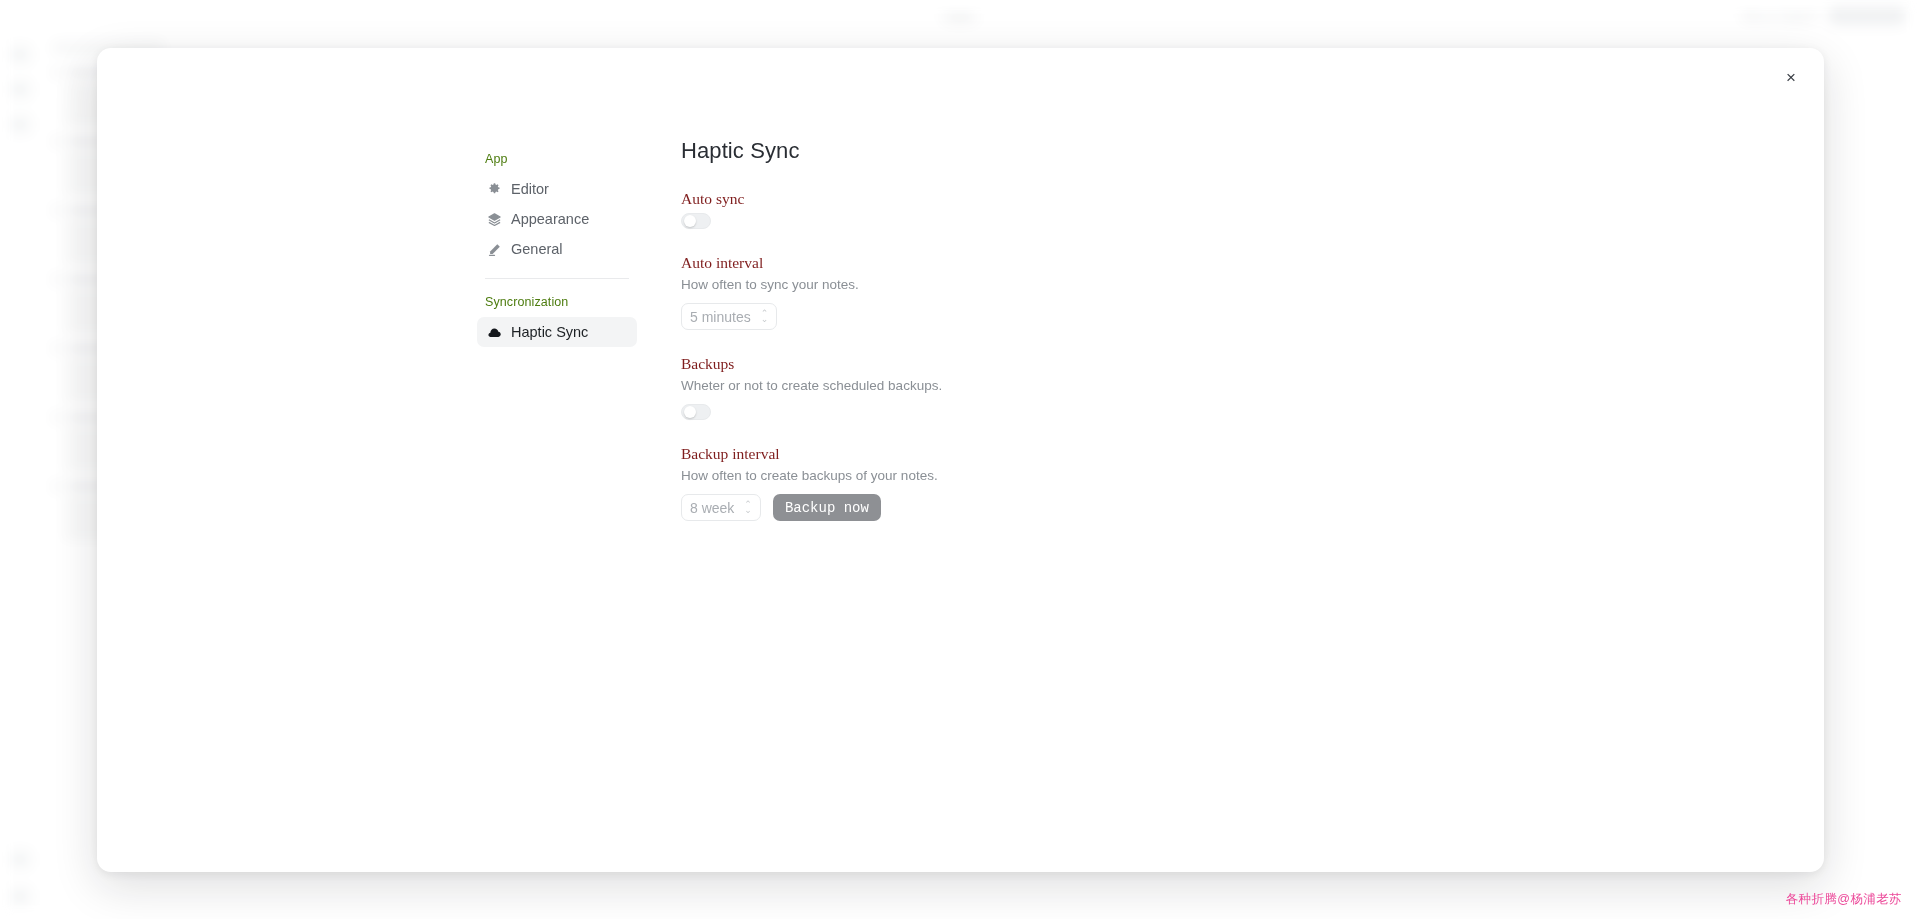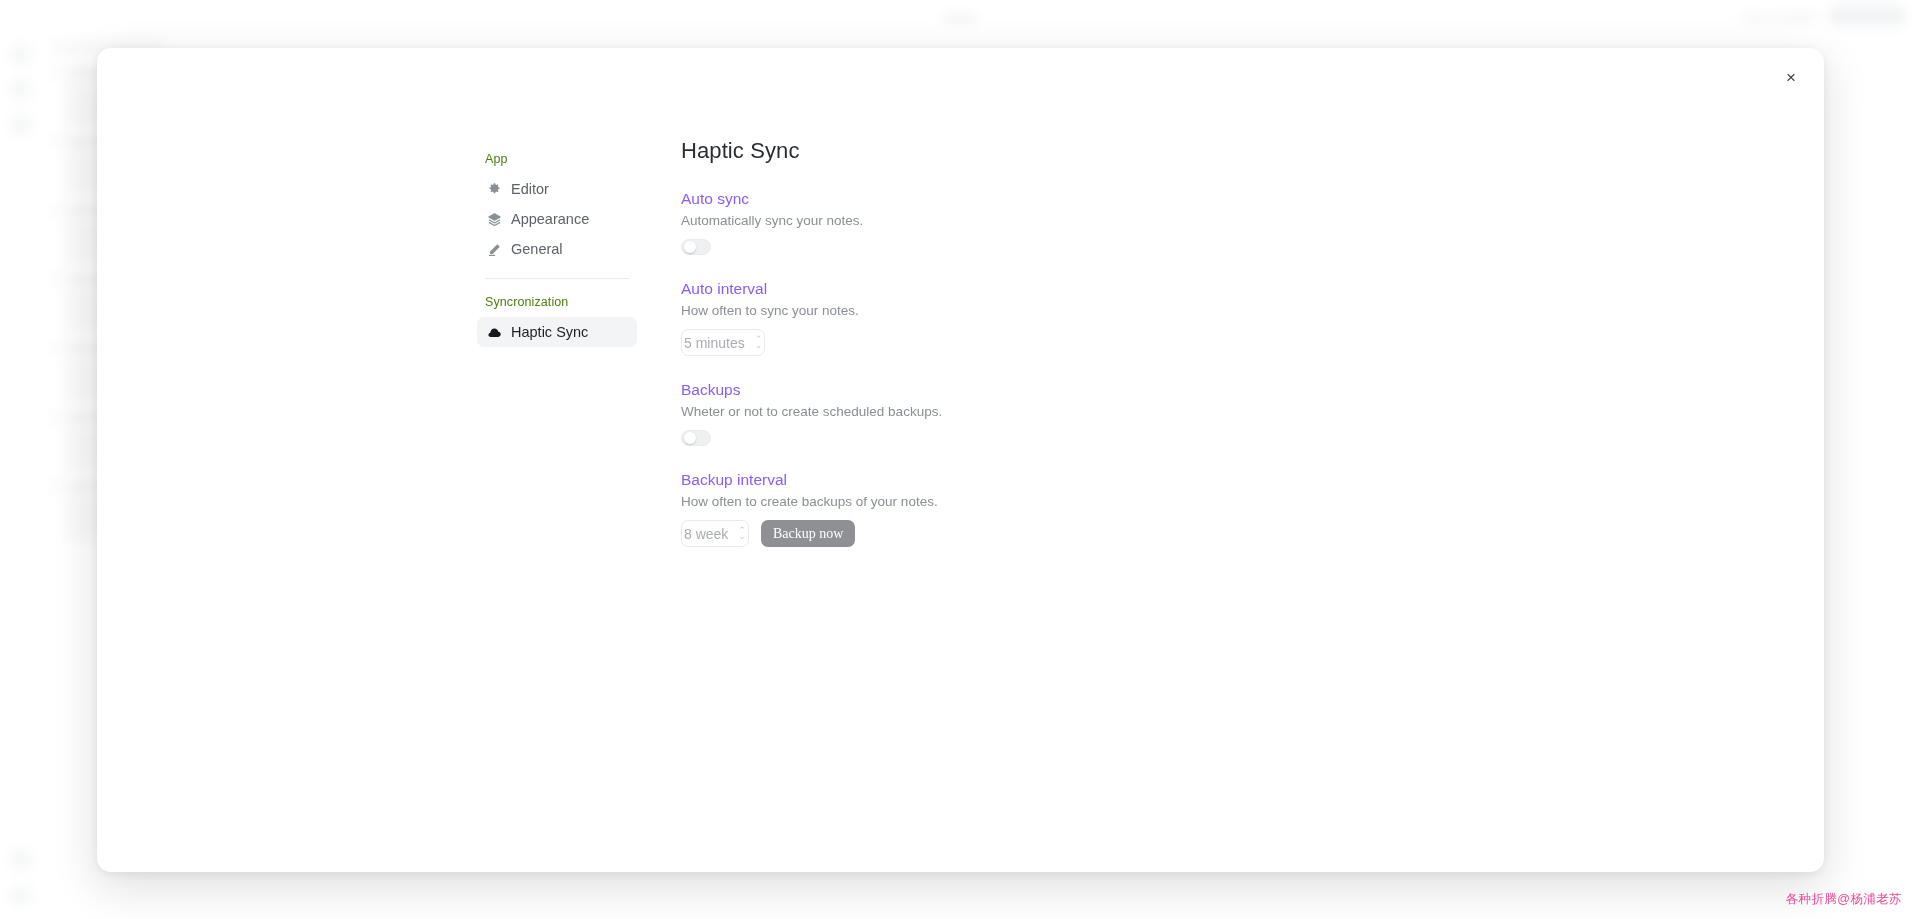--- a/index.html
+++ b/index.html
@@ -96,47 +96,47 @@
   .nav-icon { width: 15px; height: 15px; flex: 0 0 15px; display: flex; align-items: center; justify-content: center; }
   .nav-icon svg { display: block; }
   .nav-divider { height: 1px; background: #e9eaec; margin: 14px 8px 16px 8px; }
 
   
   .settings-content { flex: 1; padding-top: 28px; }
   .content-title {
     font-size: 22px; font-weight: 400; color: #2a2e34; margin-bottom: 26px; letter-spacing: .1px;
   }
   .setting-block { margin-bottom: 25px; }
-  .setting-title { font-size: 15.5px; color: #8b5cf6; margin-bottom: 5px; }
+  .setting-title { font-size: 15.5px; color: #7f1d1d; margin-bottom: 5px; font-family: Liberation Serif, serif; }
   .setting-desc { font-size: 13.5px; color: #8a8f95; margin-bottom: 11px; }
   .setting-controls { display: flex; align-items: center; gap: 12px; }
 
   .toggle {
     width: 30px; height: 16px; border-radius: 9px;
     background: #eef0f2; border: 1px solid #e8eaec;
     display: flex; align-items: center; padding: 2px; cursor: pointer;
   }
   .toggle .knob {
     width: 12px; height: 12px; border-radius: 50%;
     background: #ffffff; box-shadow: 0 1px 2px rgba(0,0,0,.18);
   }
 
   .select-box {
     display: inline-flex; align-items: center; gap: 10px;
-    height: 27px; padding: 0 2px;
+    height: 27px; padding: 0 8px;
     border: 1px solid #e7e9eb; border-radius: 7px;
     background: #ffffff; color: #a9adb2; font-size: 14px; cursor: default;
   }
   .select-chev { display: flex; flex-direction: column; line-height: .62; color: #c7cacd; font-size: 9px; }
 
   .btn-backup {
     height: 27px; padding: 0 12px;
     border: none; border-radius: 7px;
     background: #8e9094; color: #ffffff;
-    font-size: 14px; font-family: Liberation Serif, serif; cursor: pointer;
+    font-size: 14px; font-family: Liberation Mono, monospace; cursor: pointer;
   }
 
   
   #watermark {
     position: absolute; right: 18px; bottom: 11px;
     font-size: 12.5px; color: #ec4899; letter-spacing: .4px;
   }
 </style>
 </head>
 <body>
@@ -292,21 +292,20 @@
         <span>Haptic Sync</span>
       </div>
     </nav>
 
     <section class="settings-content">
 
       <h1 class="content-title">Haptic Sync</h1>
 
       <div class="setting-block">
         <div class="setting-title">Auto sync</div>
-        <div class="setting-desc">Automatically sync your notes.</div>
         <div class="setting-controls">
           <div class="toggle">
             <span class="knob"></span>
           </div>
         </div>
       </div>
 
       <div class="setting-block">
         <div class="setting-title">Auto interval</div>
         <div class="setting-desc">How often to sync your notes.</div>

